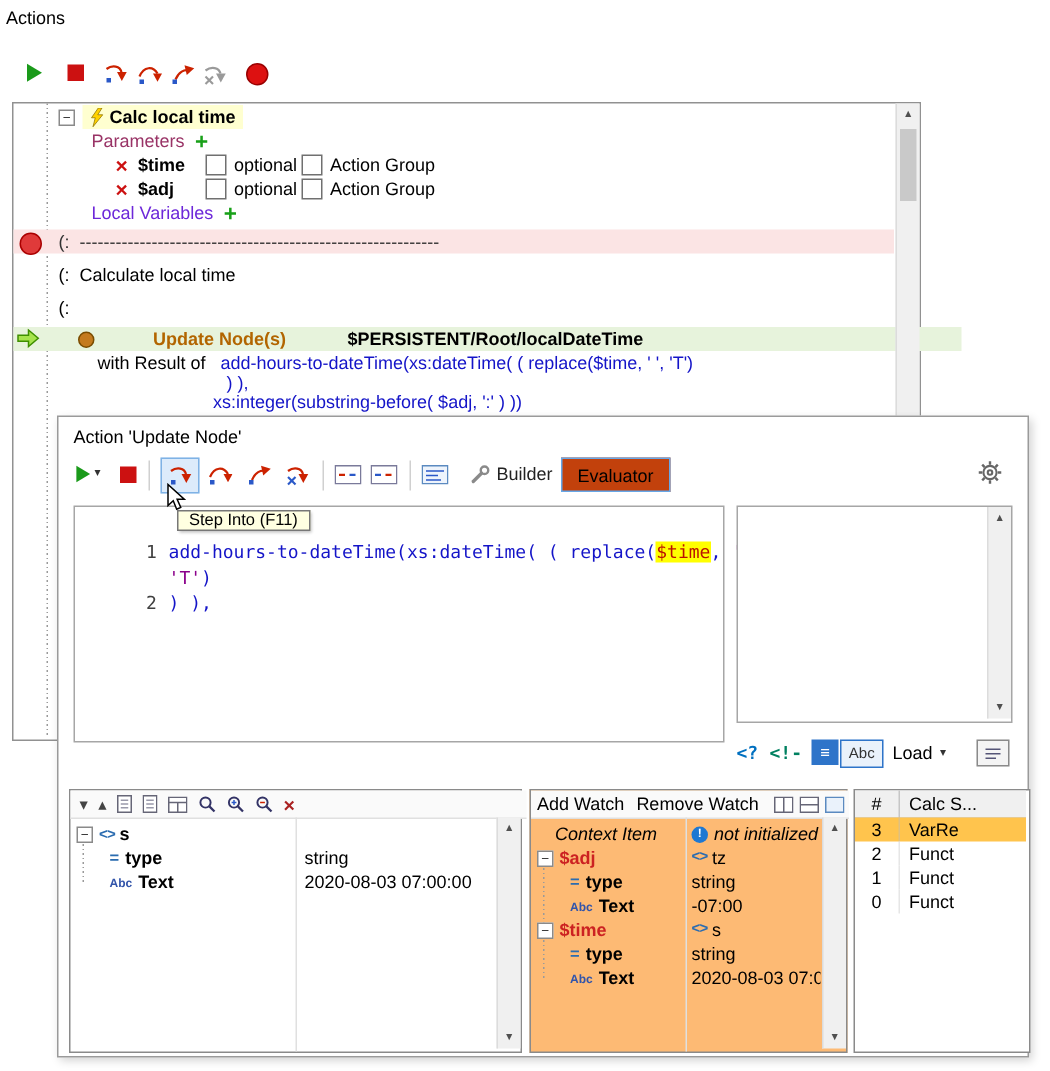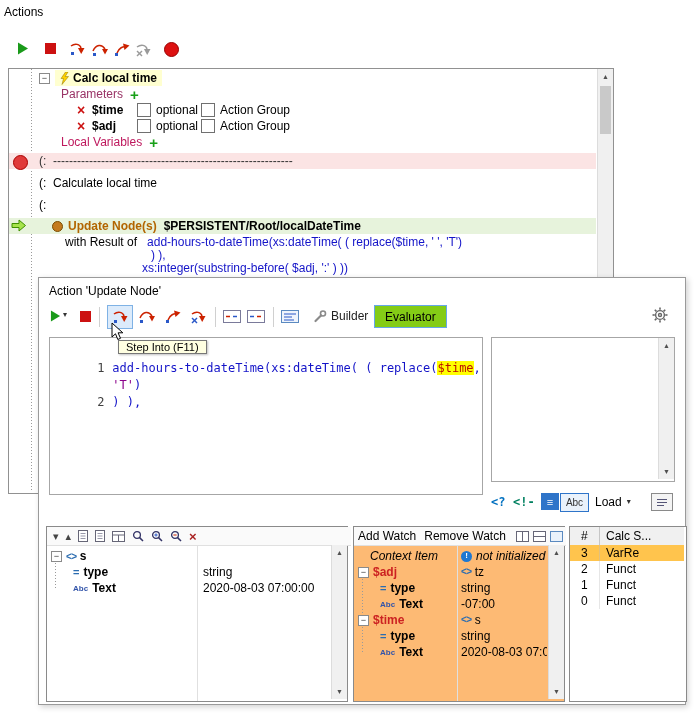--- a/index.html
+++ b/index.html
@@ -109,37 +109,37 @@
   <div class="row" style="left:68px;top:49px;">
     <span style="color:#cc1111;font-weight:bold;font-size:14px;width:15px;">×</span>
     <span class="bold" style="width:45px;">$adj</span>
     <span class="cb"></span>
     <span style="margin-left:5px;width:45px;">optional</span>
     <span class="cb"></span>
     <span style="margin-left:5px;">Action Group</span>
   </div>
 
   <div class="row" style="left:52px;top:65px;">
-    <span style="color:#be185d;">Local Variables</span>
+    <span style="color:#6d28d9;">Local Variables</span>
     <span style="color:#18a018;font-weight:bold;font-size:15px;margin-left:7px;">+</span>
   </div>
 
   <div class="row" style="left:0;top:84px;width:587px;background:#fbe4e4;">
     <span style="margin-left:30px;color:#333;white-space:pre;">(:  ------------------------------------------------------------</span>
   </div>
 
   <div class="row" style="left:30px;top:106px;">
     <span style="white-space:pre;">(:  Calculate local time</span>
   </div>
 
   <div class="row" style="left:30px;top:128px;">
     <span>(:</span>
   </div>
 
-  <div class="row" style="left:0;top:149px;width:587px;background:#e7f3dc;">
+  <div class="row" style="left:0;top:149px;width:632px;background:#e7f3dc;gap:34px;">
     <span style="margin-left:43px;width:9px;height:9px;border-radius:50%;background:#c47a1e;border:1px solid #7a4c00;flex:none;"></span>
     <span class="bold" style="color:#b26500;margin-left:5px;">Update Node(s)</span>
     <span class="bold" style="margin-left:7px;">$PERSISTENT/Root/localDateTime</span>
   </div>
 
   <div class="row" style="left:56px;top:165px;">
     <span>with Result of</span>
     <span style="margin-left:10px;display:inline-flex;">
       <span class="navy">add-hours-to-dateTime(xs:dateTime( ( replace(</span>
         <span class="navy">$time</span>
@@ -242,21 +242,21 @@
     <div class="toolbtn" style="left:268px;top:2px;height:22px;padding:0 6px;">
       <span style="display:inline-flex;margin-right:4px;">
         <svg width="14" height="13" viewBox="0 0 14 13">
             <path d="M2.5 11 L8 5.5" stroke="#8a8a8a" stroke-width="2.2" stroke-linecap="round"></path>
             <circle cx="10" cy="3.5" r="2.5" fill="none" stroke="#8a8a8a" stroke-width="1.6"></circle>
           </svg>
       </span>
       <span style="color:#222;">Builder</span>
     </div>
 
-    <div class="toolbtn" style="left:335px;top:2px;height:21px;padding:0 10px;background:#84cc16;border:1px solid #66a7e8;">
+    <div class="toolbtn" style="left:335px;top:2px;height:21px;padding:0 10px;background:#c2410c;border:1px solid #66a7e8;">
       <span>Evaluator</span>
     </div>
 
     <div class="toolbtn" style="left:612px;top:3px;width:17px;height:17px;">
       <svg width="16" height="16" viewBox="0 0 16 16">
           <g fill="none" stroke="#666" stroke-width="1.4">
             <circle cx="8" cy="8" r="4.4"></circle>
             <circle cx="8" cy="8" r="1.5"></circle>
           </g>
           <g stroke="#666" stroke-width="1.6">

